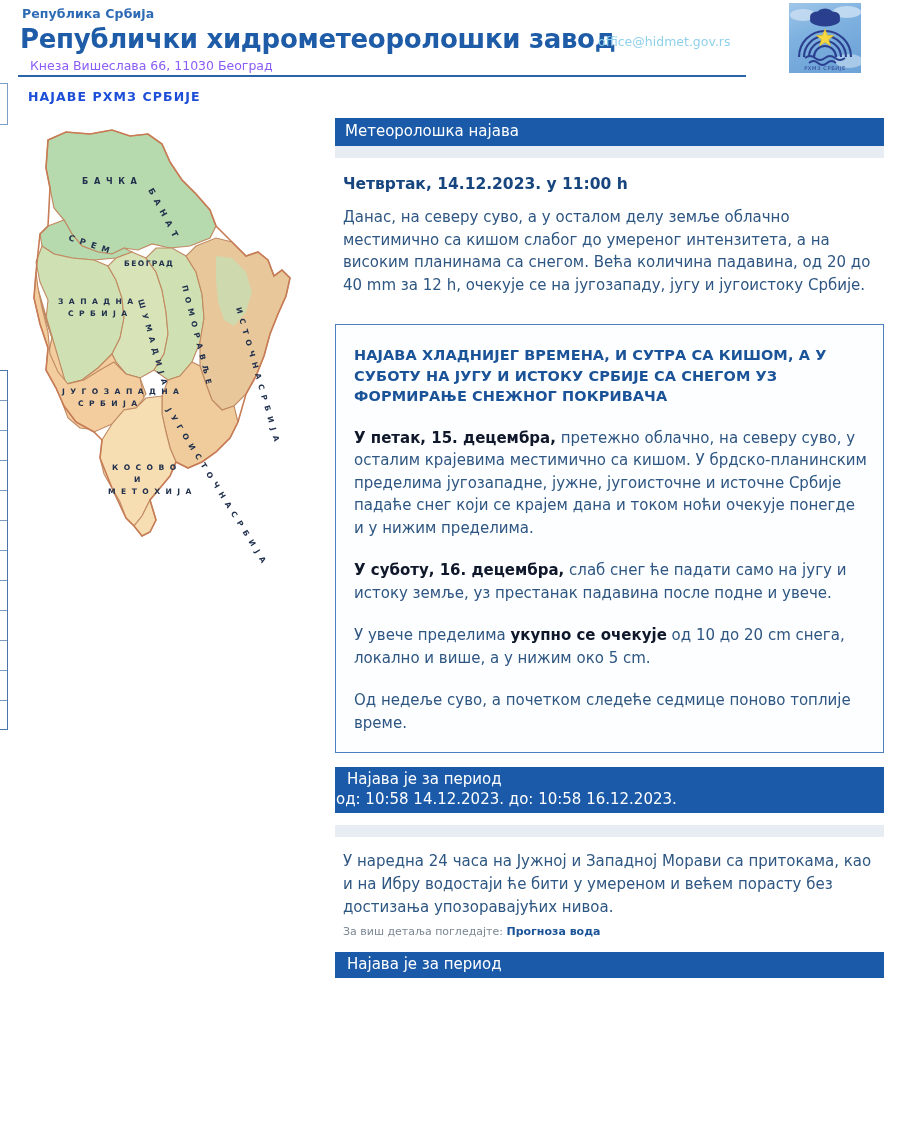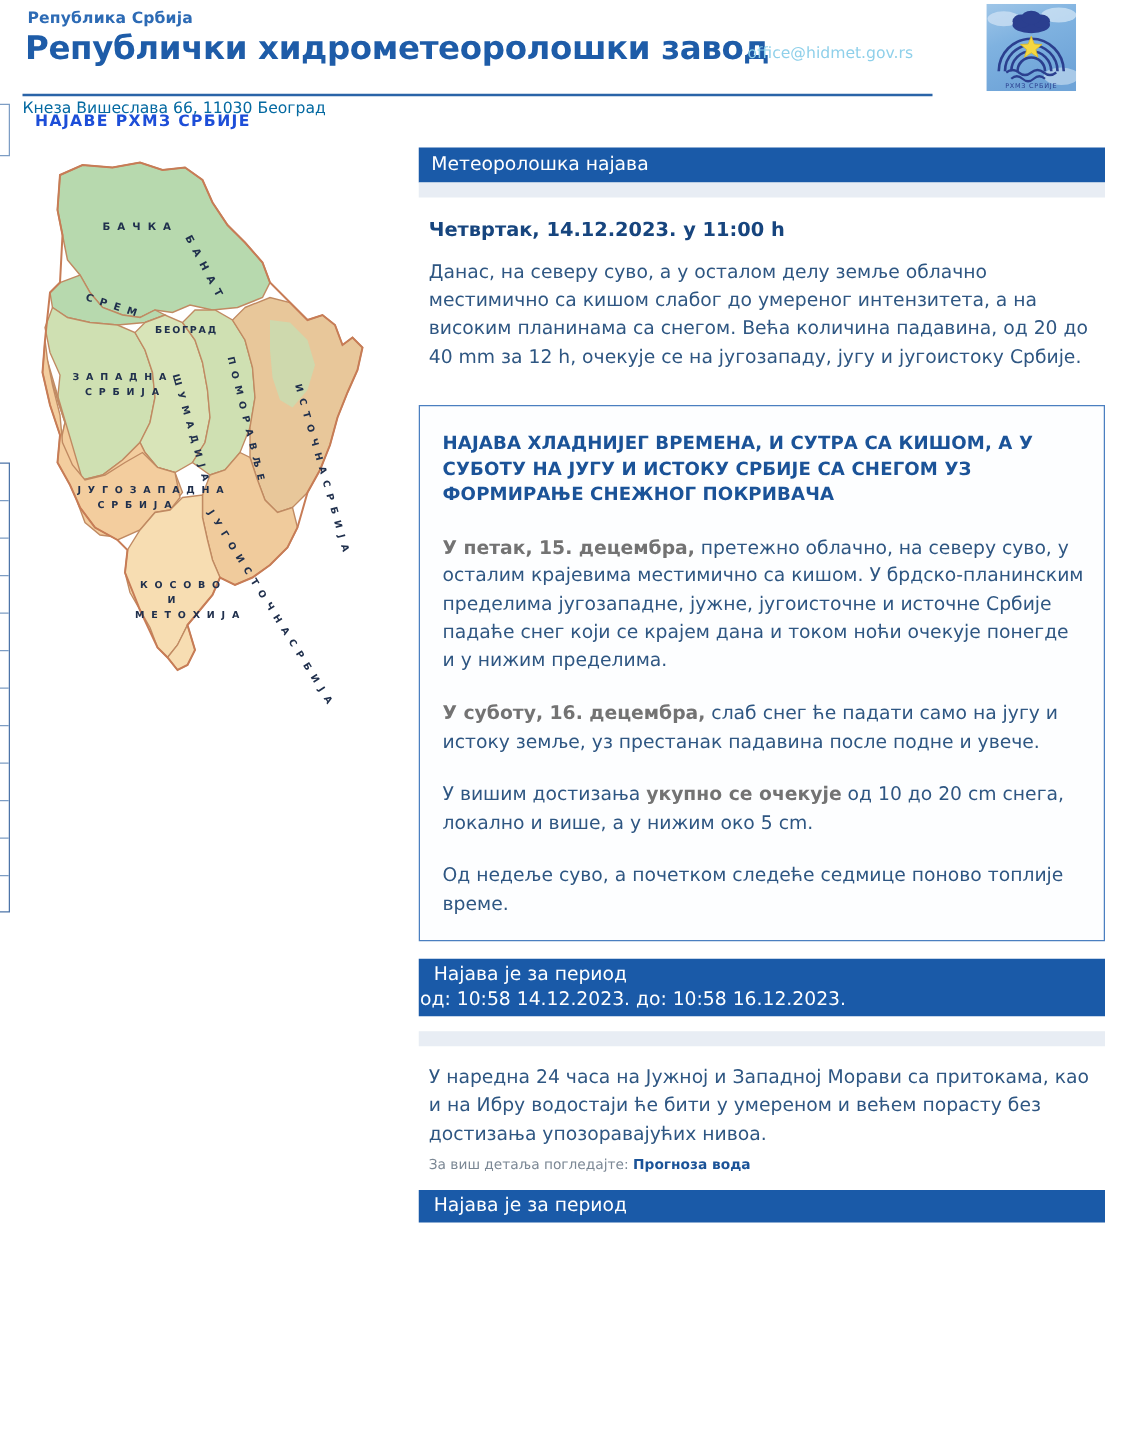--- a/index.html
+++ b/index.html
@@ -35,25 +35,24 @@
     position: absolute;
     left: 20px; top: 24px;
     font-size: 26px;
     font-weight: 700;
     color: #1e5ca8;
     letter-spacing: -0.3px;
     white-space: nowrap;
   }
   .hdr-address {
     position: absolute;
-    left: 18px; top: 58px;
+    left: 30px; top: 58px;
     font-size: 12.5px;
-    color: #0369a1;
-    white-space: nowrap;
-    margin-top: 20px;
+    color: #8b5cf6;
+    white-space: nowrap;
   }
   .hdr-email {
     position: absolute;
     left: 598px; top: 34px;
     font-size: 12.5px;
     color: #8fd0ea;
     white-space: nowrap;
   }
   #header-rule {
     position: absolute;
@@ -168,21 +167,21 @@
     color: #1b5398;
     line-height: 1.42;
     letter-spacing: 0.1px;
   }
   .warn-para {
     font-size: 15px;
     color: #2e5682;
     line-height: 1.5;
     margin-top: 20px;
   }
-  .warn-para b { color: #737373; font-weight: 700; }
+  .warn-para b { color: #0f172a; font-weight: 700; }
 
   
   .period-bar {
     background: #1a5aa8;
     color: #ffffff;
     margin-top: 14px;
     padding: 3px 0 4px 0;
     line-height: 1.3;
   }
   .period-bar .p-line1 {
@@ -364,21 +363,21 @@
 
     <div class="warn-para">
       <b>У петак, 15. децембра,</b><span> претежно облачно, на северу суво, у осталим крајевима местимично са кишом. У брдско-планинским пределима југозападне, јужне, југоисточне и источне Србије падаће снег који се крајем дана и током ноћи очекује понегде и у нижим пределима.</span>
     </div>
 
     <div class="warn-para">
       <b>У суботу, 16. децембра,</b><span> слаб снег ће падати само на југу и истоку земље, уз престанак падавина после подне и увече.</span>
     </div>
 
     <div class="warn-para">
-      <span>У вишим достизања </span><b>укупно се очекује</b><span> од 10 до 20 cm снега, локално и више, а у нижим око 5 cm.</span>
+      <span>У увече пределима </span><b>укупно се очекује</b><span> од 10 до 20 cm снега, локално и више, а у нижим око 5 cm.</span>
     </div>
 
     <div class="warn-para">Од недеље суво, а почетком следеће седмице поново топлије време.</div>
   </div>
 
   <div class="period-bar">
     <div class="p-line1">Најава је за период</div>
     <div class="p-line2">од: 10:58 14.12.2023.  до: 10:58 16.12.2023.</div>
   </div>
 

